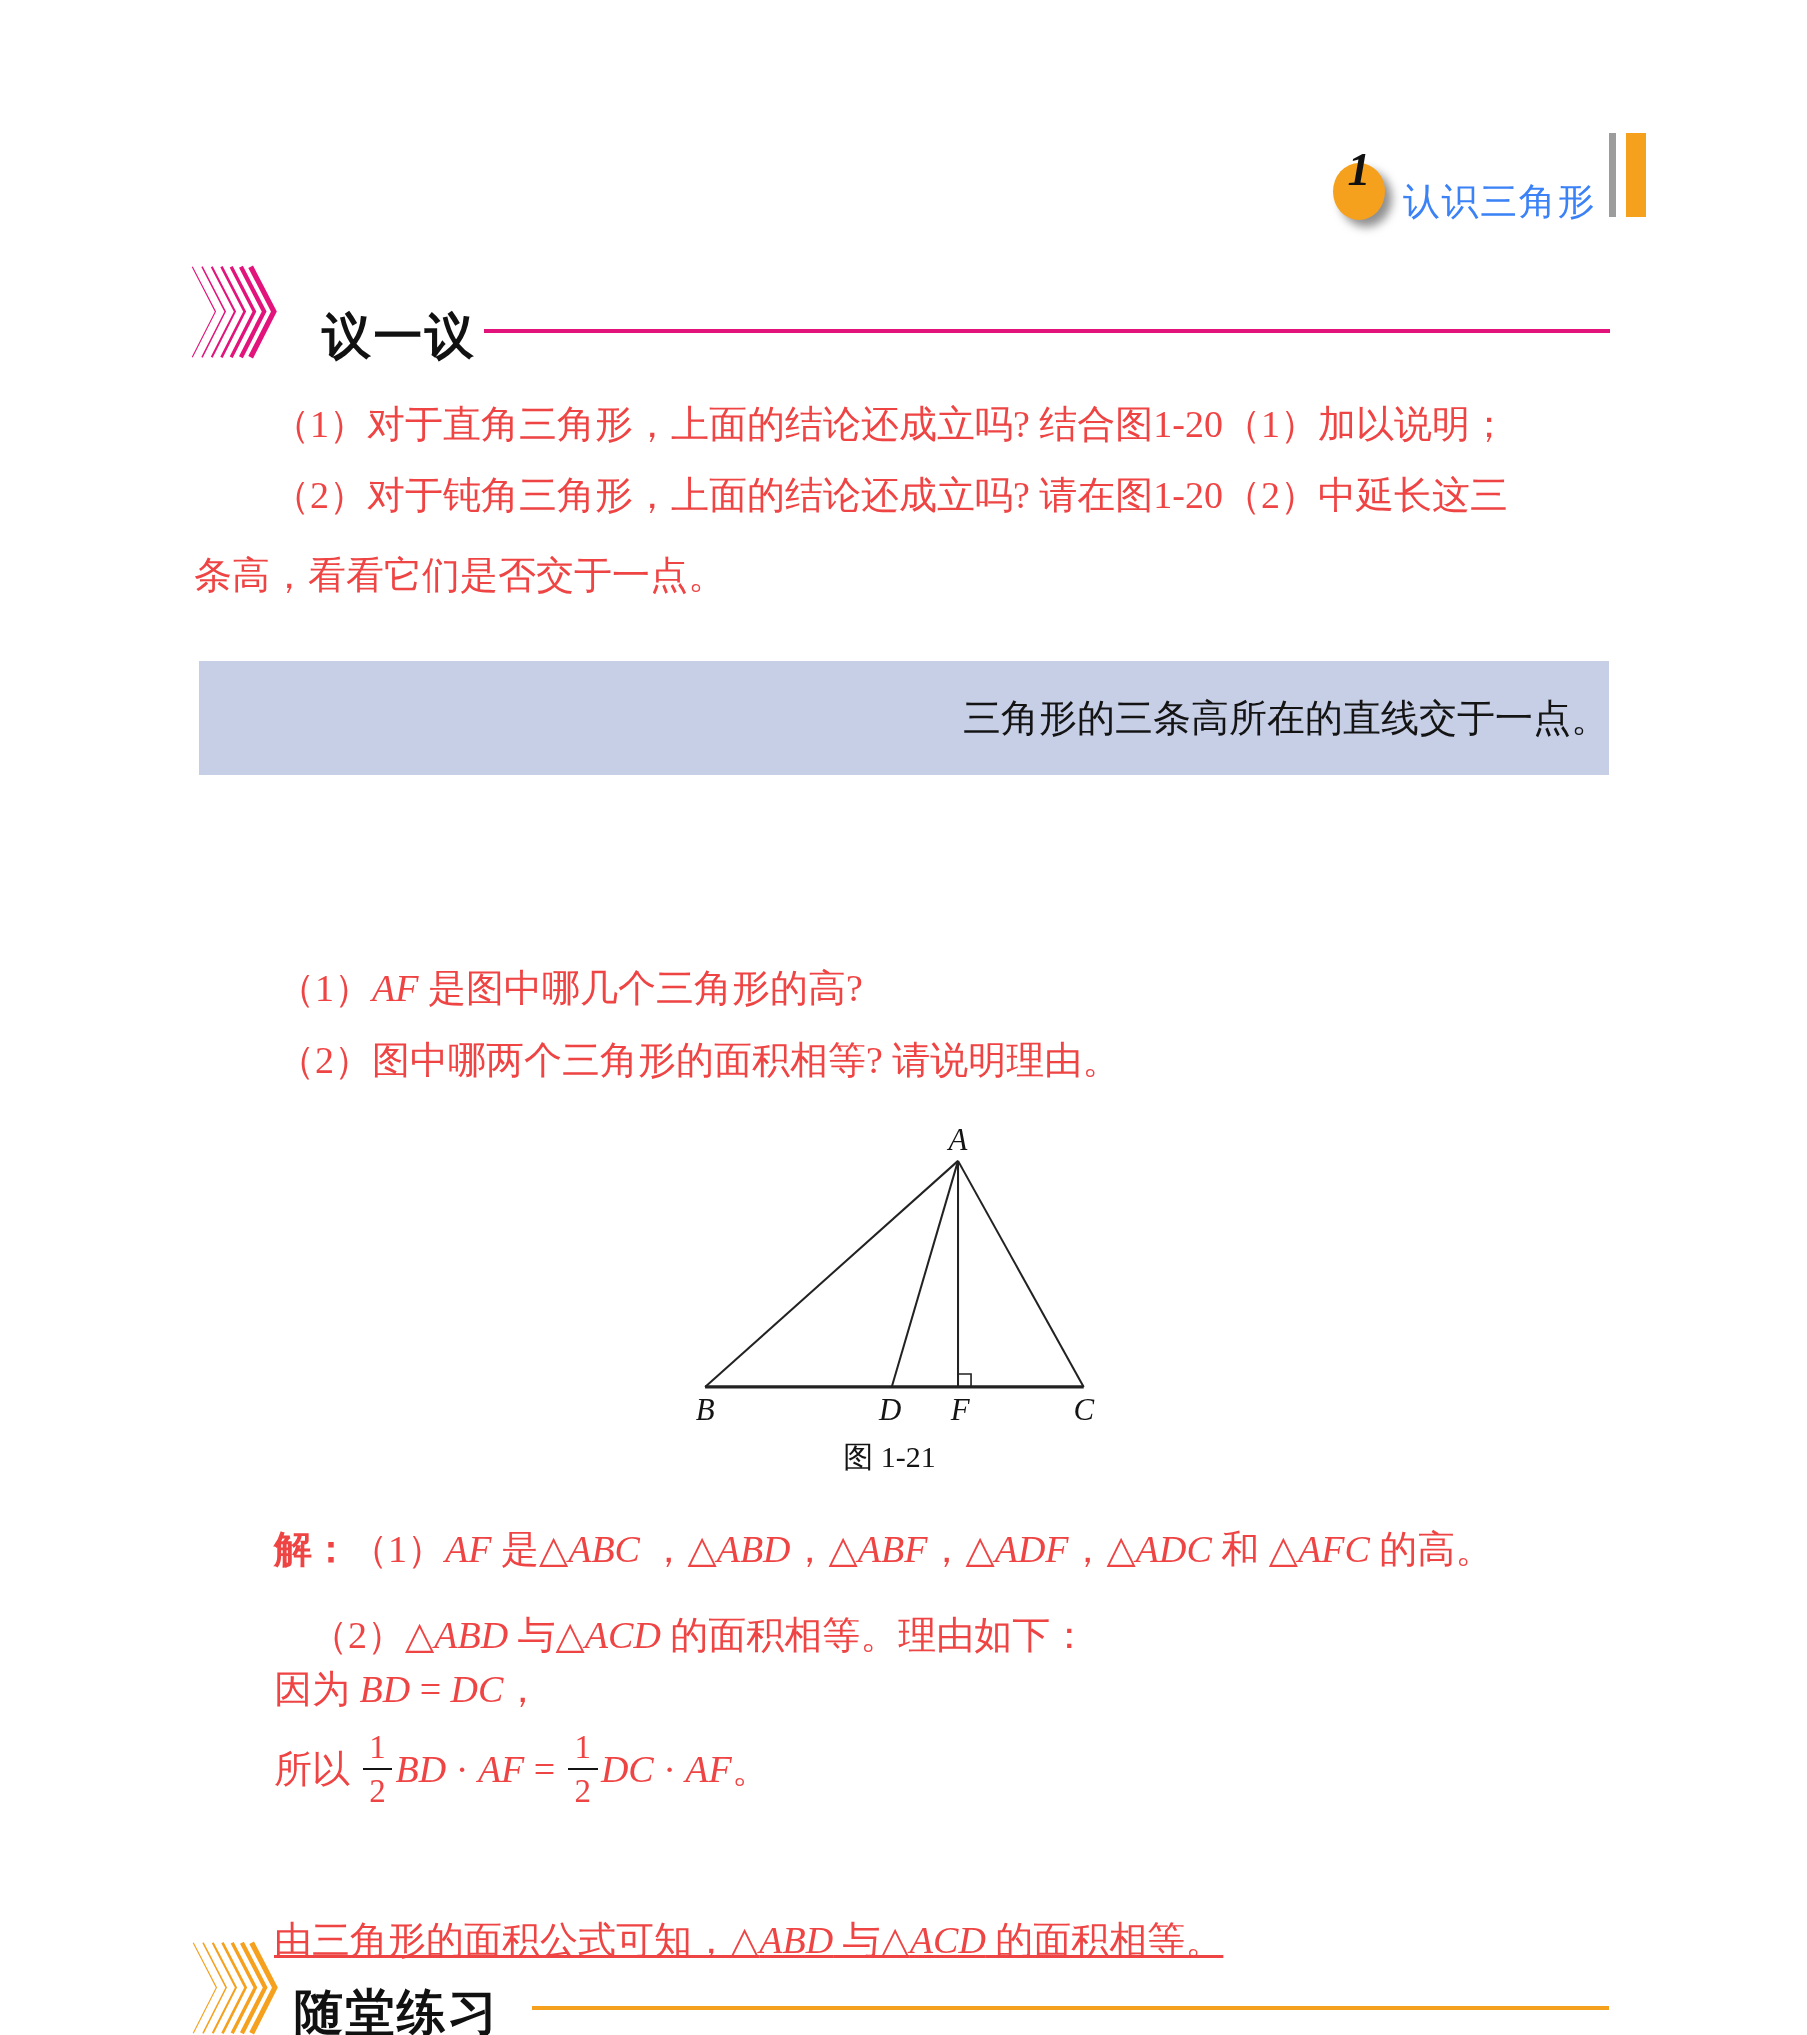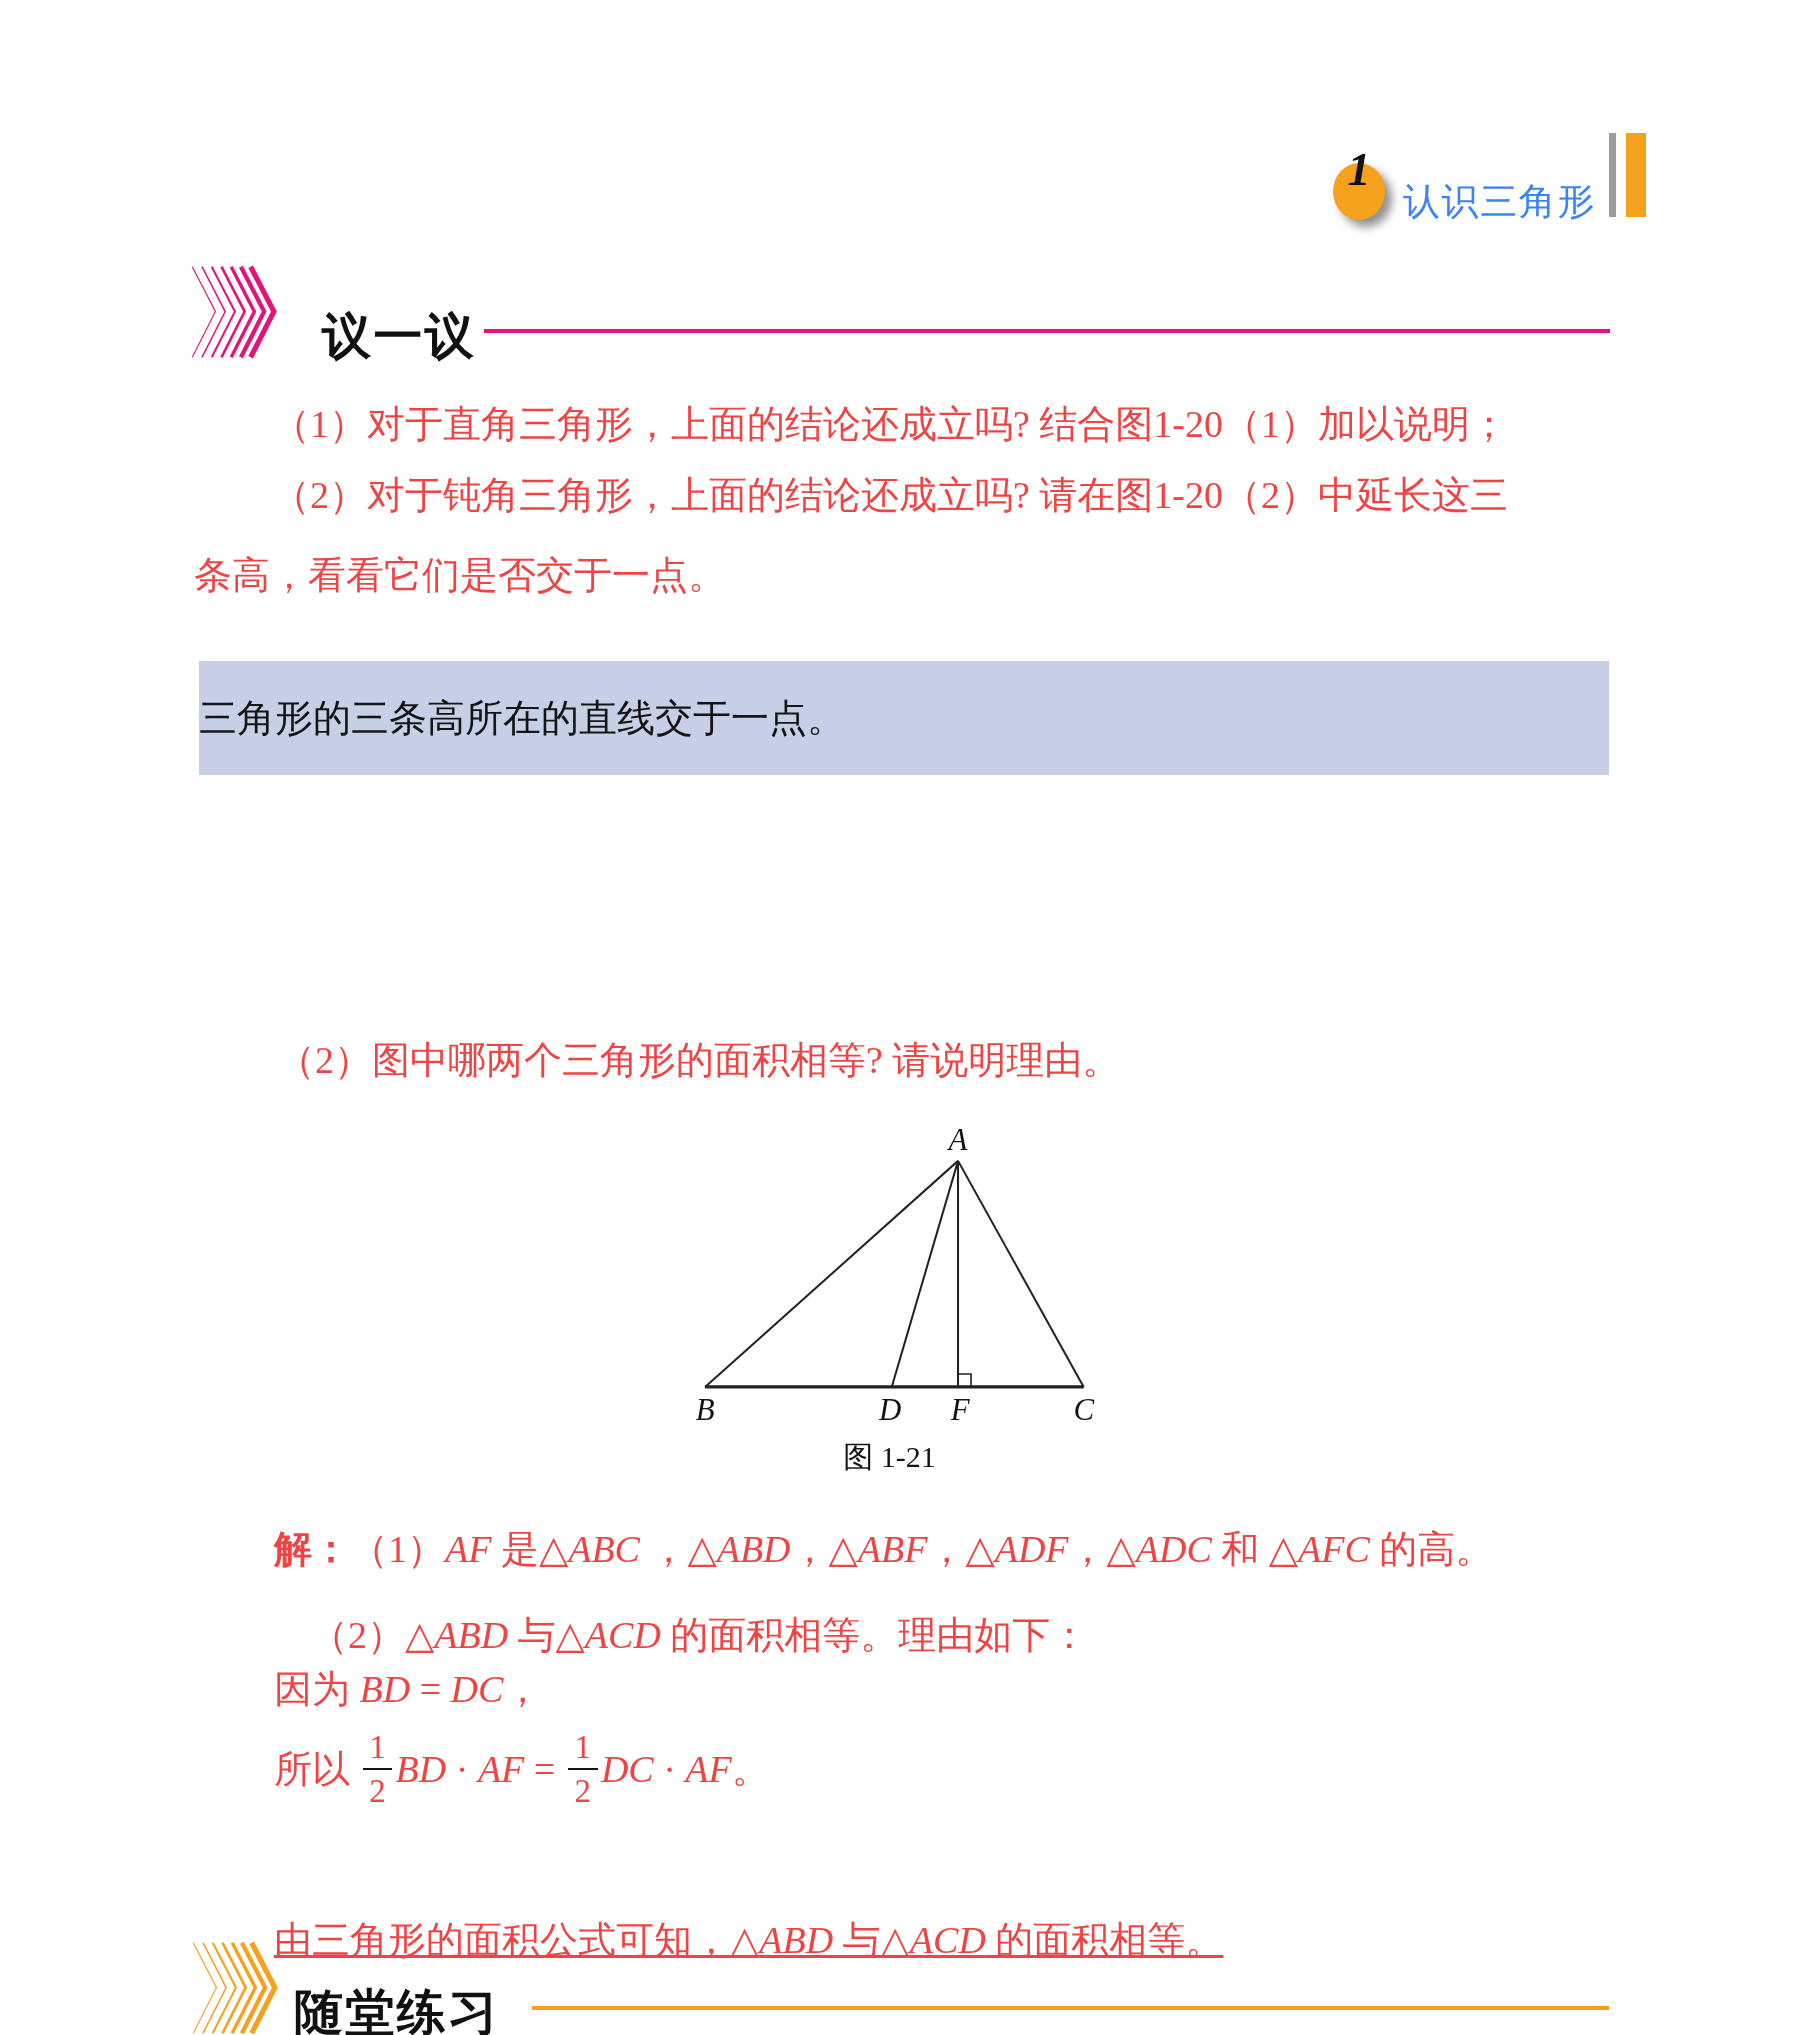--- a/index.html
+++ b/index.html
@@ -13,21 +13,21 @@
   .math-row .seg-i{display:inline-block;}
   .frac{display:inline-flex;flex-direction:column;align-items:center;line-height:1;
         font-size:33px;margin:0 3.3px;font-style:normal;}
   .fnum{padding:0 6.5px 4.1px;}
   .fden{border-top:2.8px solid #141414;padding:4.9px 6.5px 0;}
   .section-title{position:absolute;font-weight:700;font-size:49px;color:#111;letter-spacing:2.4px;}
   .rule{position:absolute;height:3.7px;}
   .rule-magenta{background:#E2147C;}
   .rule-orange{background:#F5A11E;}
   .conclusion-box{position:absolute;left:199px;top:661px;width:1410px;height:114px;
-        background:#C7CFE7;display:flex;align-items:center;justify-content:flex-start;
+        background:#C7CFE7;display:flex;align-items:center;justify-content:flex-end;
         font-size:38px;}
   .caption{position:absolute;text-align:center;font-size:30px;white-space:nowrap;}
   .fig-label{font-style:italic;font-size:76px;fill:#141414;
         font-family:"Liberation Serif","DejaVu Serif",serif;}
   .hdr-title{position:absolute;left:1403px;top:177px;font-size:37px;letter-spacing:1.6px;
         color:#3b82f6;font-family:"Liberation Sans","DejaVu Sans",sans-serif;}
   .hdr-num{position:absolute;left:1335px;top:143px;width:48px;text-align:center;
         font-size:46px;font-weight:700;font-style:italic;color:#111;}
   .badge{position:absolute;border-radius:50%;}
   .vbar{position:absolute;}
@@ -59,20 +59,21 @@
   <div class="rule rule-magenta" style="left:484px;top:329px;width:1126px;"></div>
 
   <div class="line" style="left:272px;top:402px;"><span>（1）对于直角三角形，上面的结论还成立吗? 结合图1-20（1）加以说明；</span></div>
   <div class="line" style="left:272px;top:473px;"><span>（2）对于钝角三角形，上面的结论还成立吗? 请在图1-20（2）中延长这三</span></div>
   <div class="line" style="left:194px;top:545px;margin-top:8px;"><span>条高，看看它们是否交于一点。</span></div>
 
   <div class="conclusion-box">
     <span>三角形的三条高所在的直线交于一点。</span>
   </div>
 
+  <div class="line" style="left:277px;top:966px;"><span>（1）</span><span class="seg-i">AF</span><span> 是图中哪几个三角形的高?</span></div>
   <div class="line" style="left:277px;top:1038px;"><span>（2）图中哪两个三角形的面积相等? 请说明理由。</span></div>
 
   <svg class="abs" style="left:651px;top:1099px;" width="488" height="358" viewBox="0 0 1200 880">
     <g fill="none" stroke="#222222">
       <line x1="133" y1="708" x2="1064" y2="708" stroke-width="8"></line>
       <line x1="755" y1="152" x2="133" y2="708" stroke-width="5"></line>
       <line x1="755" y1="152" x2="592" y2="708" stroke-width="5"></line>
       <line x1="755" y1="152" x2="755" y2="708" stroke-width="5"></line>
       <line x1="755" y1="152" x2="1064" y2="708" stroke-width="5"></line>
       <polyline points="787,708 787,676 755,676" stroke-width="4"></polyline>

